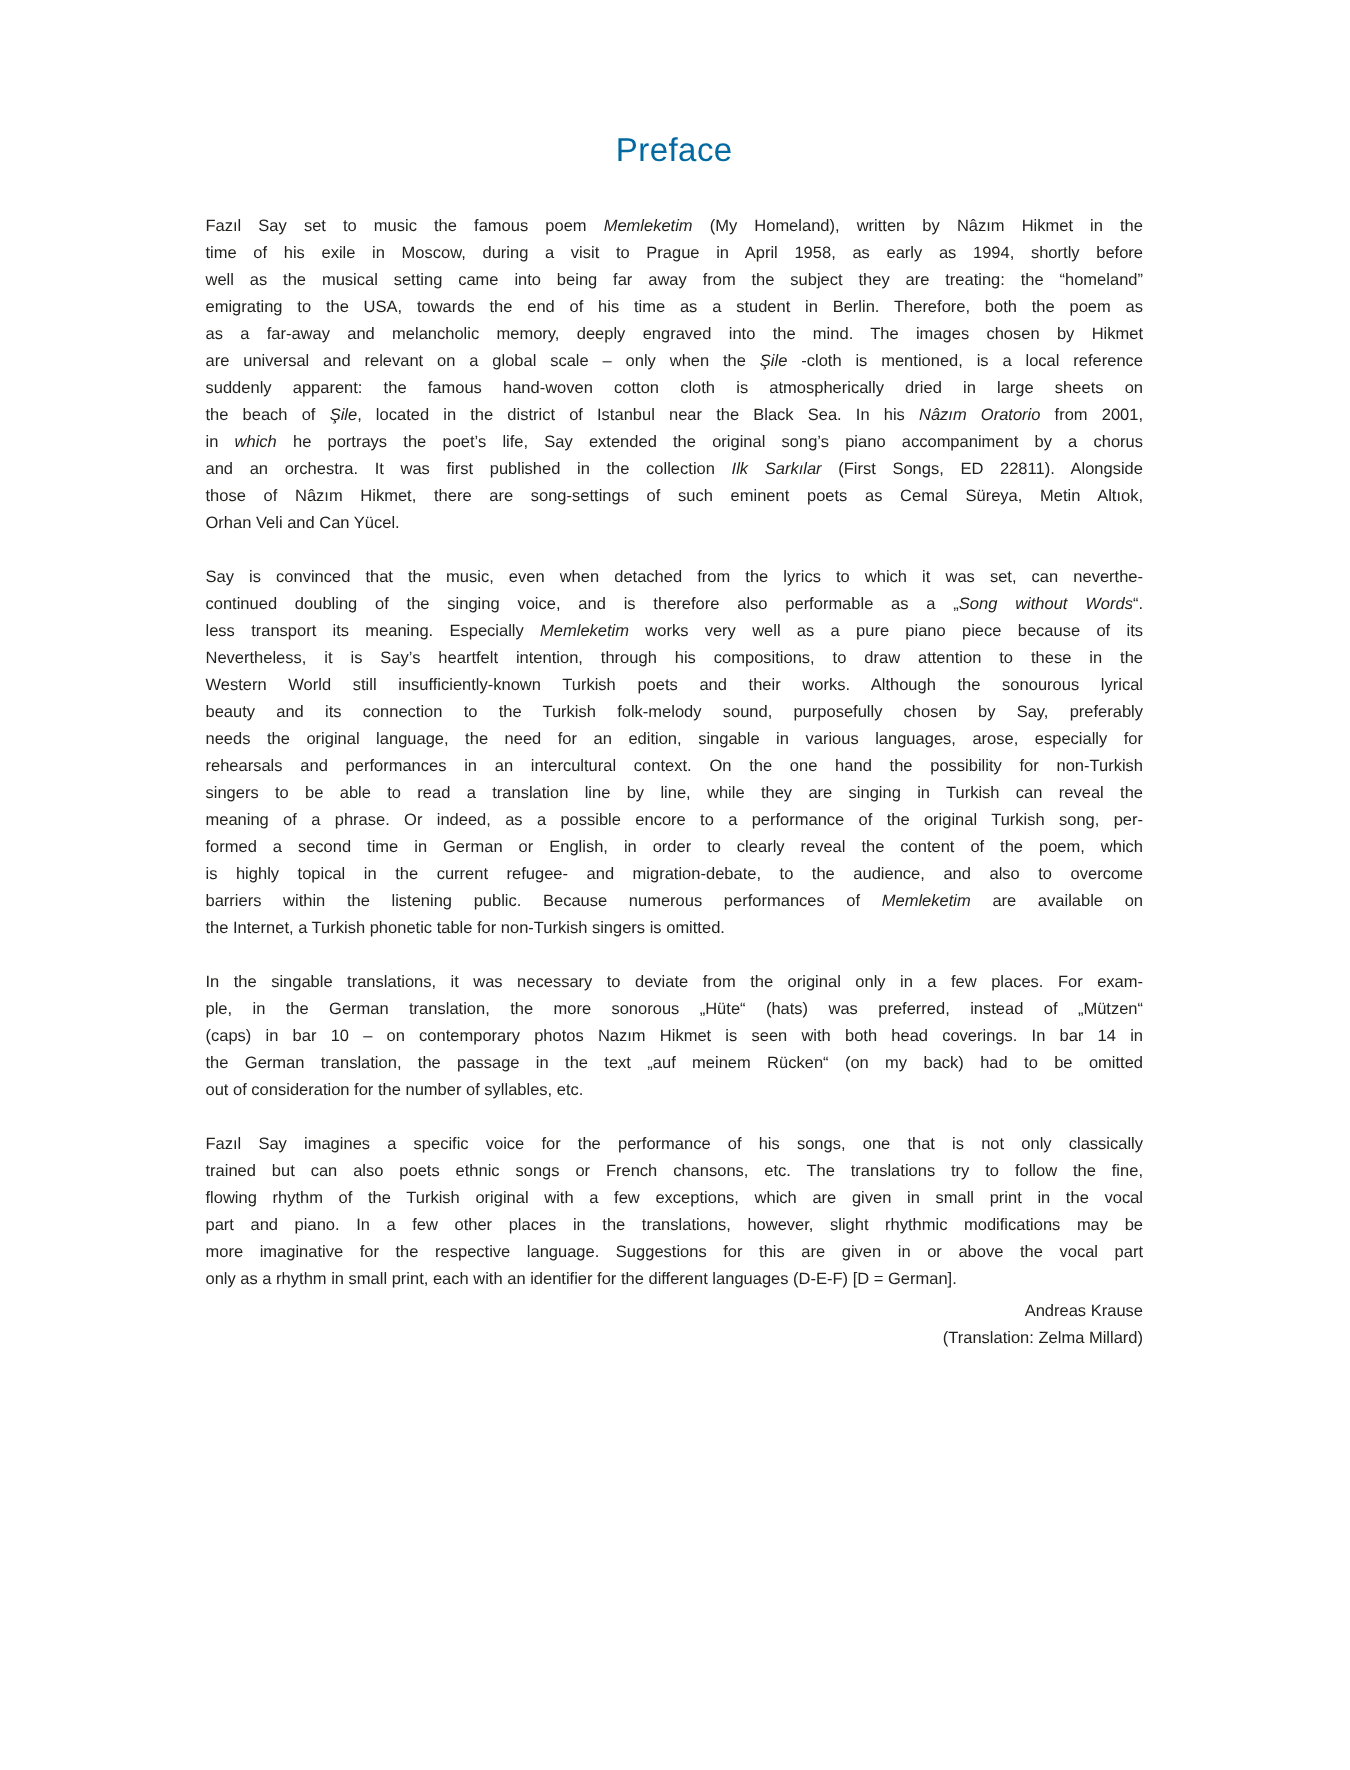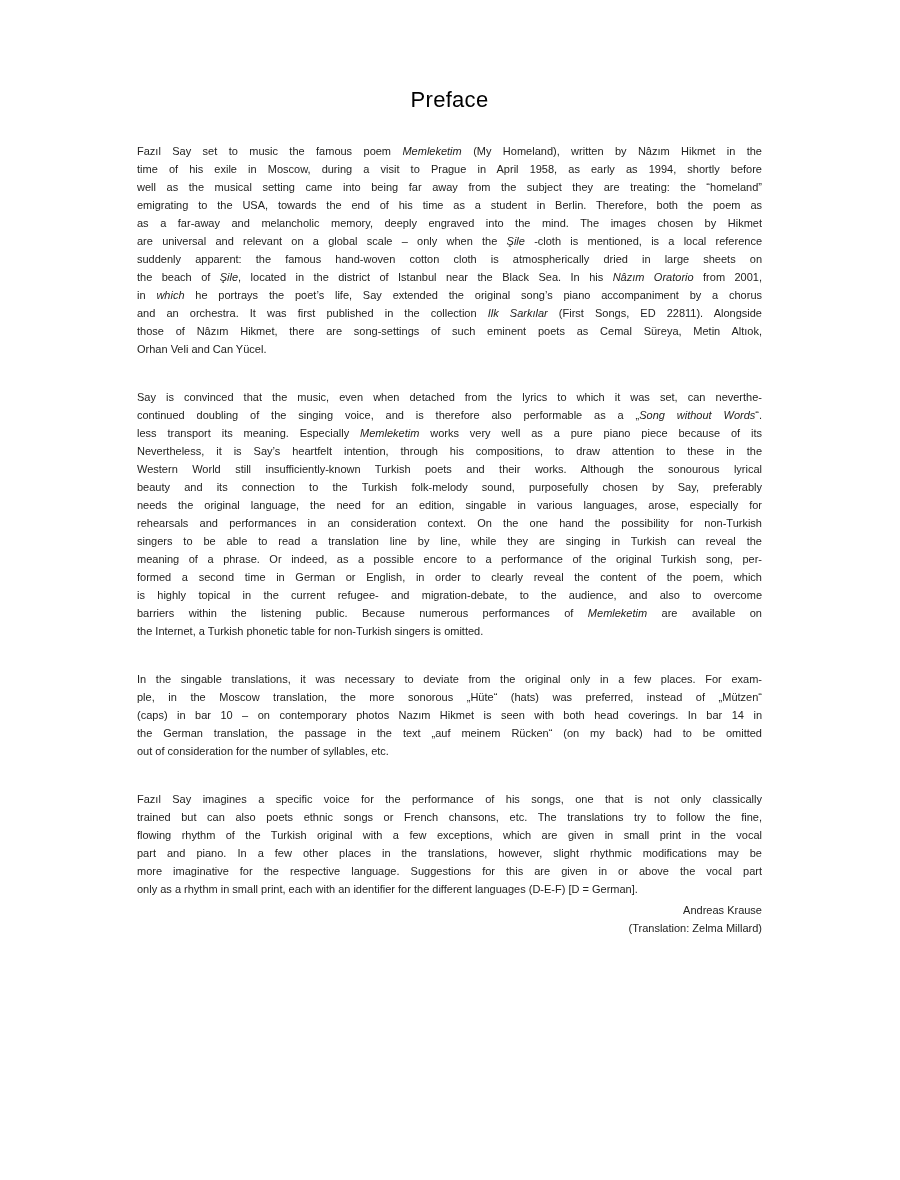--- a/index.html
+++ b/index.html
@@ -26,30 +26,30 @@
     top: 0;
     width: 625px;
   }
   .title {
     margin: 0;
     padding-top: 87px;
     font-size: 22px;
     line-height: 26px;
     font-weight: normal;
     text-align: center;
-    color: #000000;
+    color: #0369a1;
     letter-spacing: 0.3px;
   }
   .body-text {
     margin-top: 29px;
     font-size: 11px;
     line-height: 18px;
   }
   .para { margin: 0; }
-  .para + .para { margin-top: 30px; }
+  .para + .para { margin-top: 18px; }
   .line {
     height: 18px;
     text-align: justify;
     text-align-last: justify;
   }
   .line.last {
     text-align-last: left;
   }
   .it { font-style: italic; }
   .signature {
@@ -80,31 +80,31 @@
           <div class="line last"><span>Orhan Veli and Can Yücel.</span></div>
         </div>
       <div class="para">
           <div class="line"><span>Say is convinced that the music, even when detached from the lyrics to which it was set, can neverthe-</span></div>
           <div class="line"><span>continued doubling of the singing voice, and is therefore also performable as a „</span><span class="it">Song without Words</span><span>“.</span></div>
           <div class="line"><span>less transport its meaning. Especially </span><span class="it">Memleketim</span><span> works very well as a pure piano piece because of its</span></div>
           <div class="line"><span>Nevertheless, it is Say’s heartfelt intention, through his compositions, to draw attention to these in the</span></div>
           <div class="line"><span>Western World still insufficiently-known Turkish poets and their works. Although the sonourous lyrical</span></div>
           <div class="line"><span>beauty and its connection to the Turkish folk-melody sound, purposefully chosen by Say, preferably</span></div>
           <div class="line"><span>needs the original language, the need for an edition, singable in various languages, arose, especially for</span></div>
-          <div class="line"><span>rehearsals and performances in an consideration context. On the one hand the possibility for non-Turkish</span></div>
+          <div class="line"><span>rehearsals and performances in an intercultural context. On the one hand the possibility for non-Turkish</span></div>
           <div class="line"><span>singers to be able to read a translation line by line, while they are singing in Turkish can reveal the</span></div>
           <div class="line"><span>meaning of a phrase. Or indeed, as a possible encore to a performance of the original Turkish song, per-</span></div>
           <div class="line"><span>formed a second time in German or English, in order to clearly reveal the content of the poem, which</span></div>
           <div class="line"><span>is highly topical in the current refugee- and migration-debate, to the audience, and also to overcome</span></div>
           <div class="line"><span>barriers within the listening public. Because numerous performances of </span><span class="it">Memleketim</span><span> are available on</span></div>
           <div class="line last"><span>the Internet, a Turkish phonetic table for non-Turkish singers is omitted.</span></div>
         </div>
       <div class="para">
           <div class="line"><span>In the singable translations, it was necessary to deviate from the original only in a few places. For exam-</span></div>
-          <div class="line"><span>ple, in the Moscow translation, the more sonorous „Hüte“ (hats) was preferred, instead of „Mützen“</span></div>
+          <div class="line"><span>ple, in the German translation, the more sonorous „Hüte“ (hats) was preferred, instead of „Mützen“</span></div>
           <div class="line"><span>(caps) in bar 10 – on contemporary photos Nazım Hikmet is seen with both head coverings. In bar 14 in</span></div>
           <div class="line"><span>the German translation, the passage in the text „auf meinem Rücken“ (on my back) had to be omitted</span></div>
           <div class="line last"><span>out of consideration for the number of syllables, etc.</span></div>
         </div>
       <div class="para">
           <div class="line"><span>Fazıl Say imagines a specific voice for the performance of his songs, one that is not only classically</span></div>
           <div class="line"><span>trained but can also poets ethnic songs or French chansons, etc. The translations try to follow the fine,</span></div>
           <div class="line"><span>flowing rhythm of the Turkish original with a few exceptions, which are given in small print in the vocal</span></div>
           <div class="line"><span>part and piano. In a few other places in the translations, however, slight rhythmic modifications may be</span></div>
           <div class="line"><span>more imaginative for the respective language. Suggestions for this are given in or above the vocal part</span></div>

